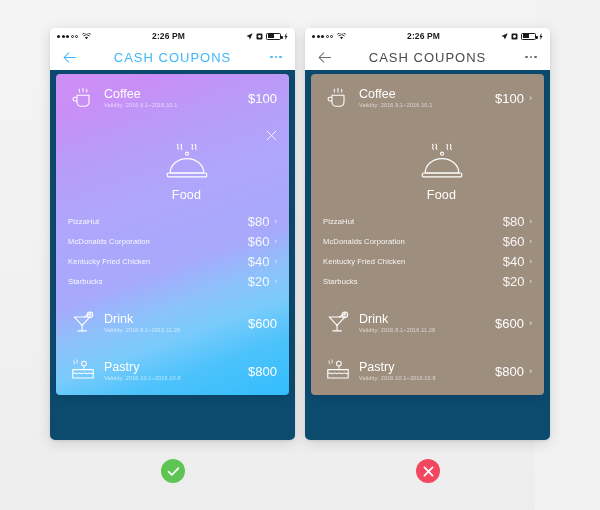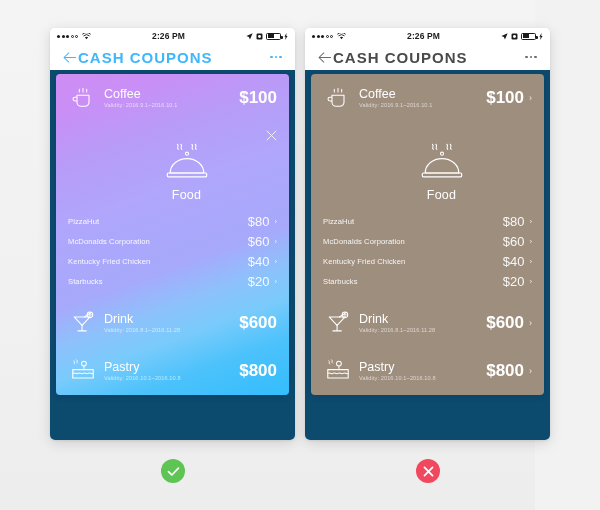--- a/index.html
+++ b/index.html
@@ -62,23 +62,24 @@
   .navbar {
     flex: 0 0 26px;
     height: 26px;
     display: flex;
     align-items: center;
     padding: 0 10px;
     background: #fff;
   }
   .nav-title {
     flex: 1;
-    font-size: 15px;
+    text-align: center;
+    font-size: 13px;
     letter-spacing: 1px;
-    font-weight: 700;
+    font-weight: 400;
   }
   .left .nav-title { color: #3fb7fb; }
   .right .nav-title { color: #4a4a4a; }
   .nav-btn { width: 18px; display:flex; align-items:center; justify-content:center; cursor:pointer; }
   .left .nav-ico { color:#3fb7fb; }
   .right .nav-ico { color:#6b6b6b; }
   .dots3 { display:flex; gap:2px; }
   .dots3 b { width:2.5px; height:2.5px; border-radius:50%; display:block; }
   .left .dots3 b { background:#3fb7fb; }
   .right .dots3 b { background:#6b6b6b; }
@@ -118,21 +119,21 @@
     display: flex;
     align-items: center;
     padding: 0 12px 0 10px;
     box-sizing: border-box;
     cursor: pointer;
   }
   .coupon .ico { width: 34px; flex: 0 0 34px; display:flex; align-items:center; justify-content:center; }
   .coupon .txt { flex: 1; padding-left: 4px; }
   .coupon .name { font-size: 12.5px; color:#fff; line-height:14px; font-weight:400; }
   .coupon .valid { font-size: 5.6px; color: rgba(255,255,255,.62); line-height: 9px; letter-spacing:.1px; }
-  .coupon .price { font-size: 17px; color:#fff; font-weight:700; }
+  .coupon .price { font-size: 13px; color:#fff; font-weight:400; }
   .coupon .chev { font-size: 9px; color: rgba(255,255,255,.82); margin-left: 5px; }
 
   
   .foodpanel { position: relative; padding-top: 6px; }
   .food-x {
     position:absolute; top:8px; right:12px;
     width: 11px; height: 11px; cursor:pointer;
     opacity:.85;
   }
   .food-hero { display:flex; flex-direction:column; align-items:center; padding: 8px 0 7px; margin-left: 28px; }

